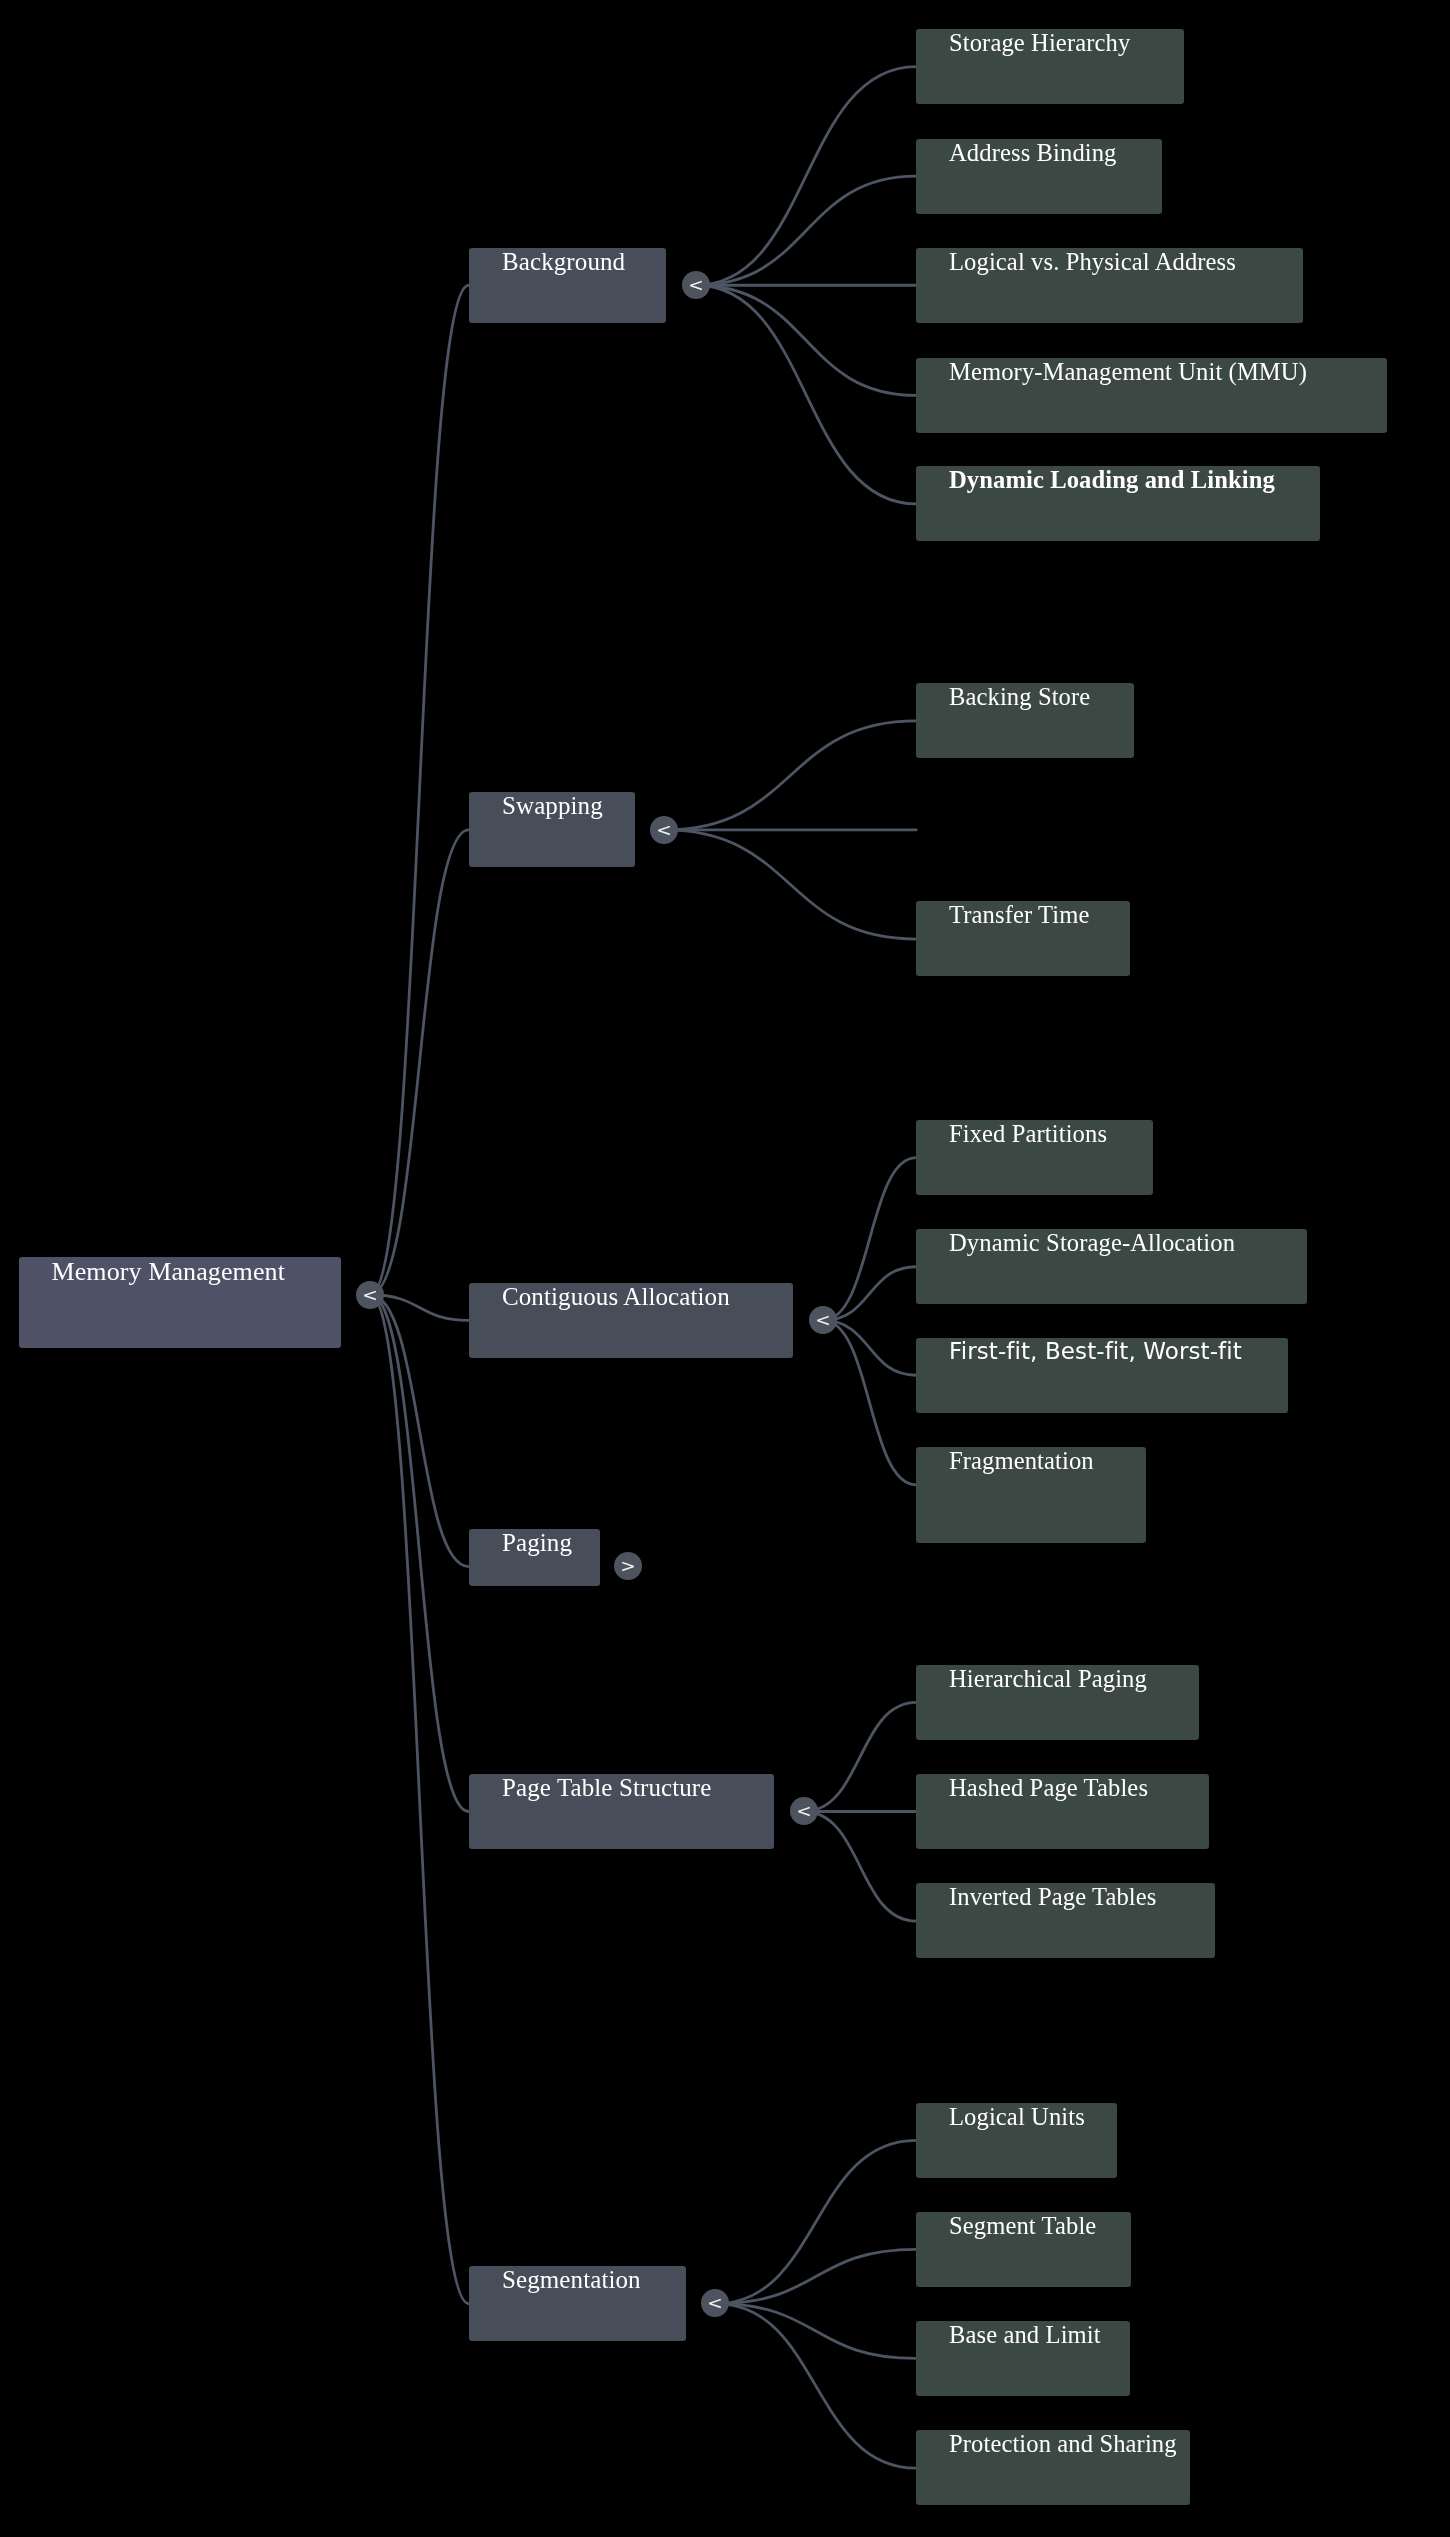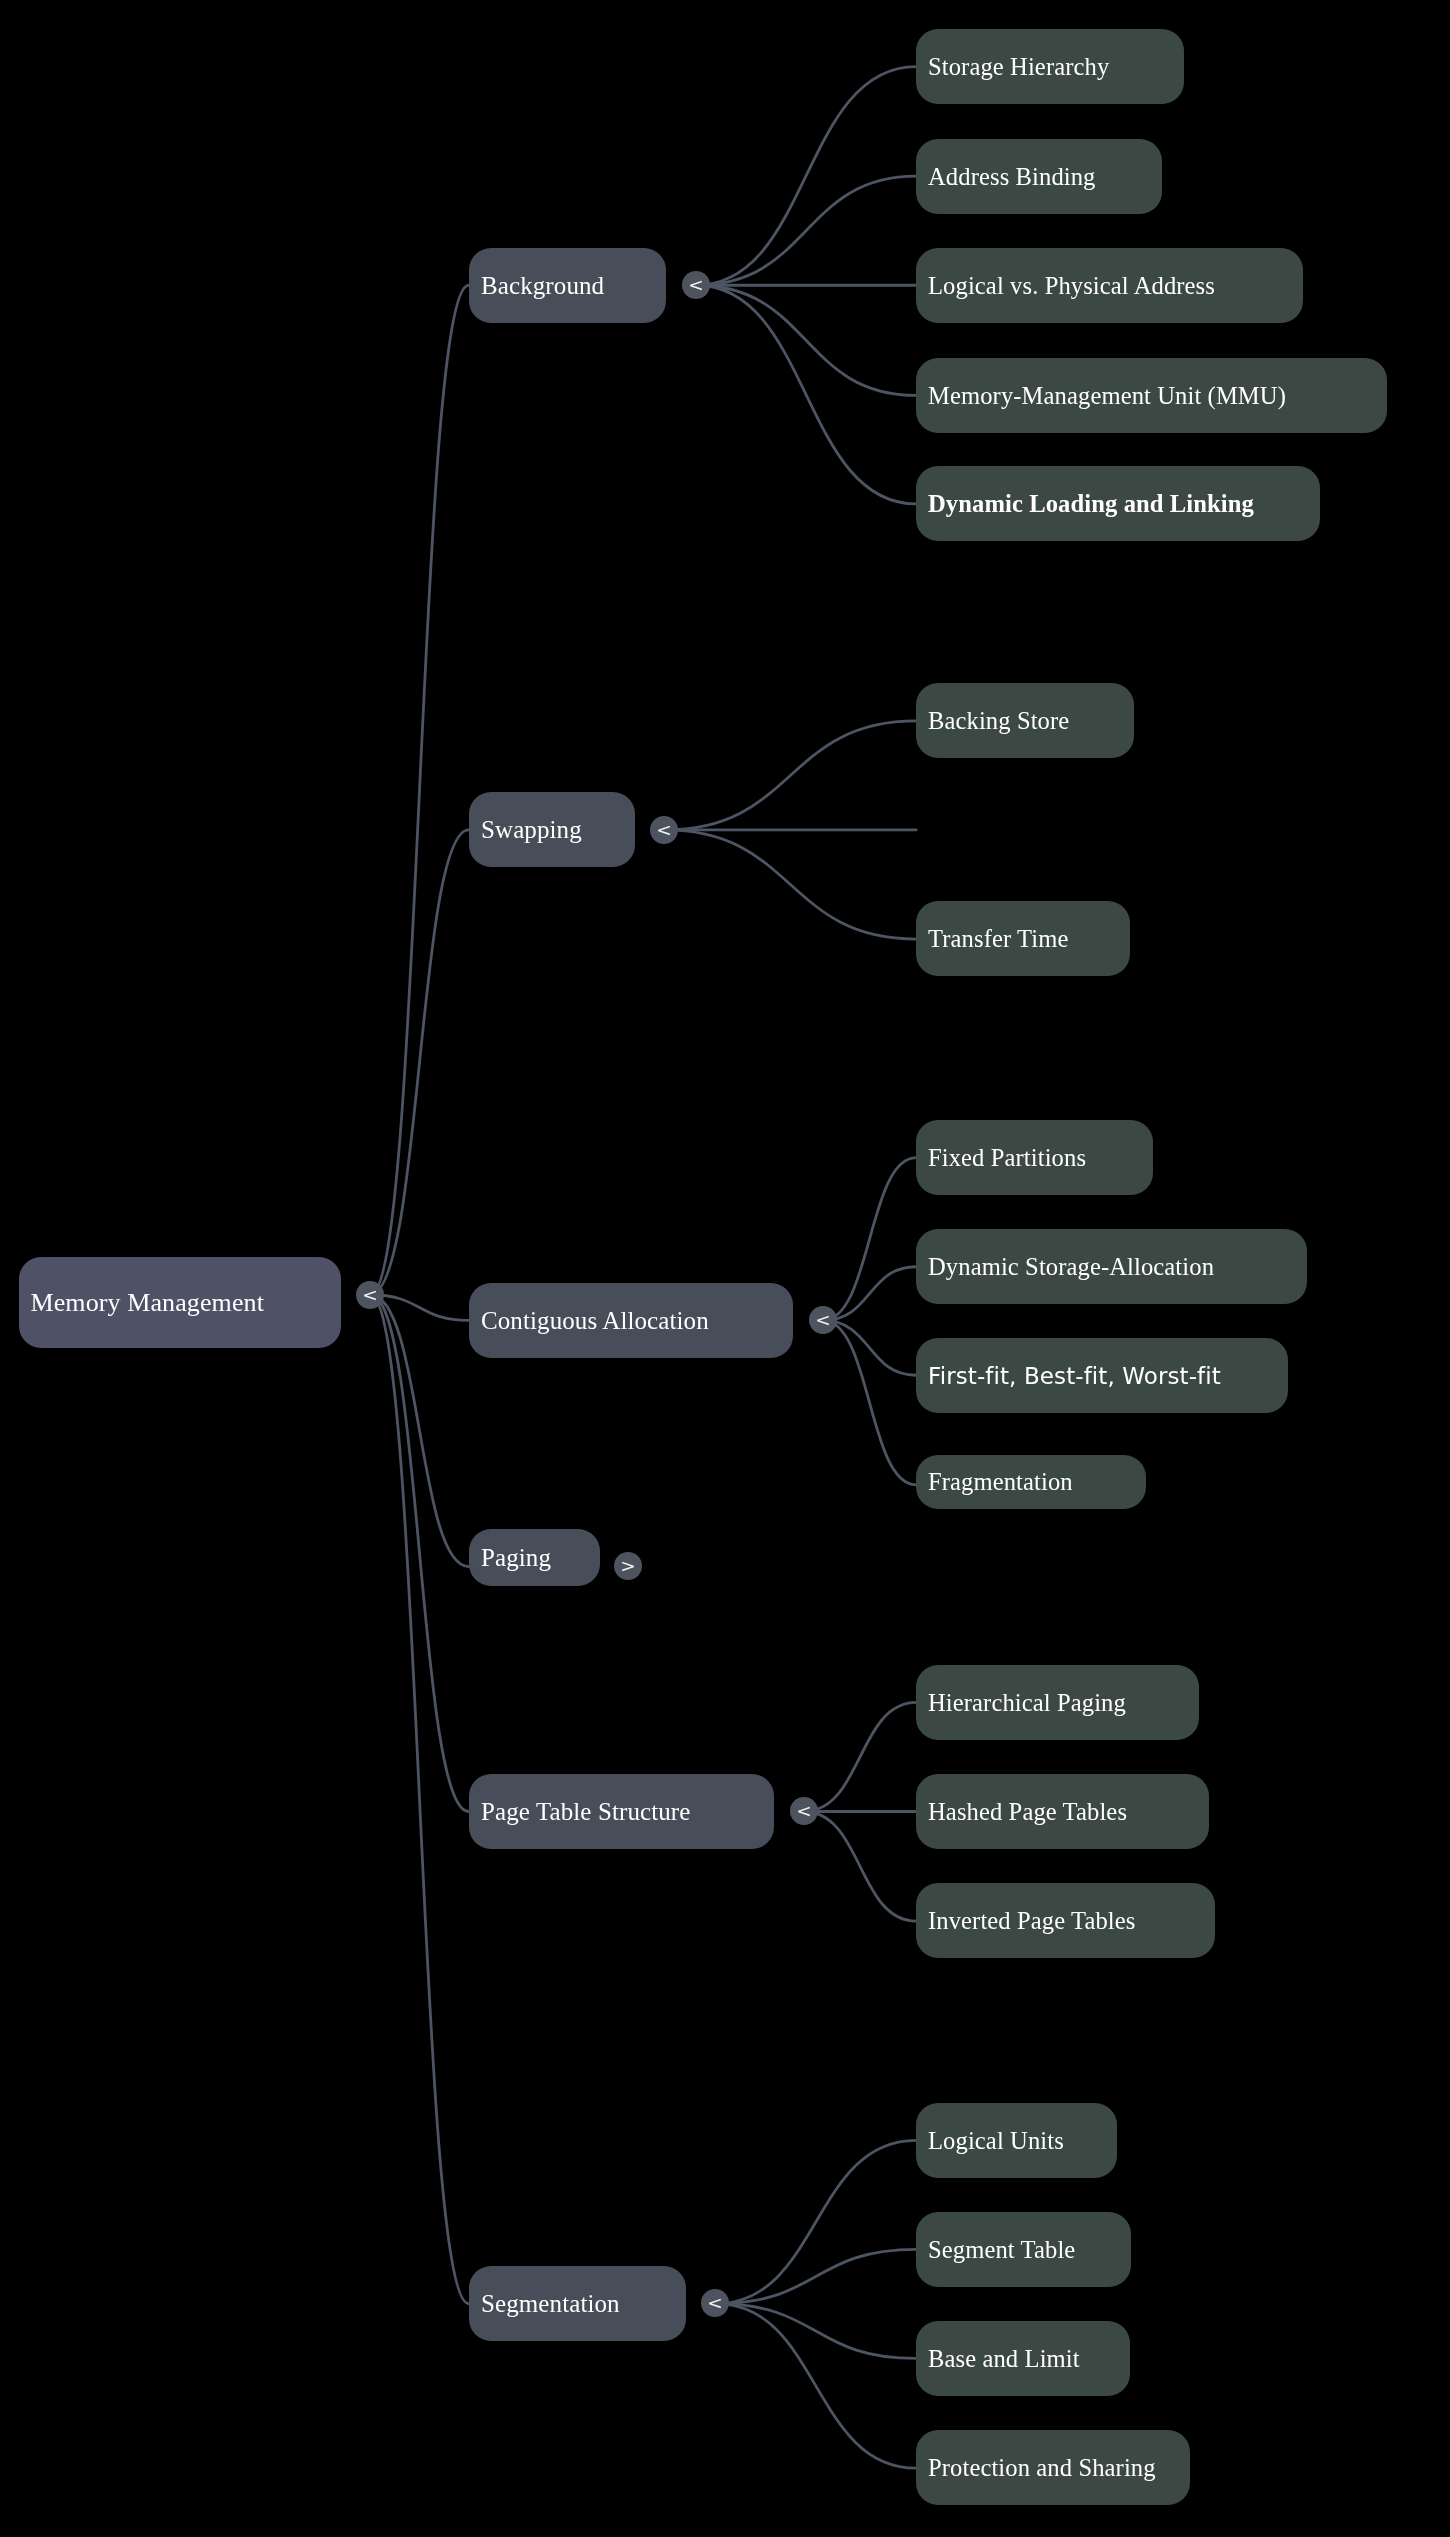--- a/index.html
+++ b/index.html
@@ -25,23 +25,23 @@
     position: absolute;
     left: 0; top: 0;
     width: 1451px;
     height: 2538px;
     pointer-events: none;
   }
   .node {
     position: absolute;
     box-sizing: border-box;
     display: flex;
-    align-items: center;
-    border-radius: 22px;
-    padding: 0 12px;
+    align-items: flex-start;
+    border-radius: 3px;
+    padding: 0 33px;
     white-space: nowrap;
     color: #ffffff;
     letter-spacing: 0.1px;
   }
   .node.root {
     background: #4f5266;
     font-size: 26px;
   }
   .node.branch {
     background: #474e59;
@@ -150,21 +150,21 @@
     </div>
     <div class="node leaf" style="left: 916px; top: 1120px; width: 237px; height: 75px;">
       <span>Fixed Partitions</span>
     </div>
     <div class="node leaf" style="left: 916px; top: 1229px; width: 391px; height: 75px;">
       <span>Dynamic Storage-Allocation</span>
     </div>
     <div class="node leaf sans" style="left: 916px; top: 1338px; width: 372px; height: 75px;">
       <span>First-fit, Best-fit, Worst-fit</span>
     </div>
-    <div class="node leaf" style="left: 916px; top: 1447px; width: 230px; height: 54px; margin-top: 8px;">
+    <div class="node leaf" style="left: 916px; top: 1447px; width: 230px; height: 96px;">
       <span>Fragmentation</span>
     </div>
     <div class="node branch" style="left: 469px; top: 1529px; width: 131px; height: 57px;">
       <span>Paging</span>
     </div>
     <div class="toggle" style="left: 614px; top: 1552px;">
       <span>&gt;</span>
     </div>
     <div class="node branch" style="left: 469px; top: 1774px; width: 305px; height: 75px;">
       <span>Page Table Structure</span>

